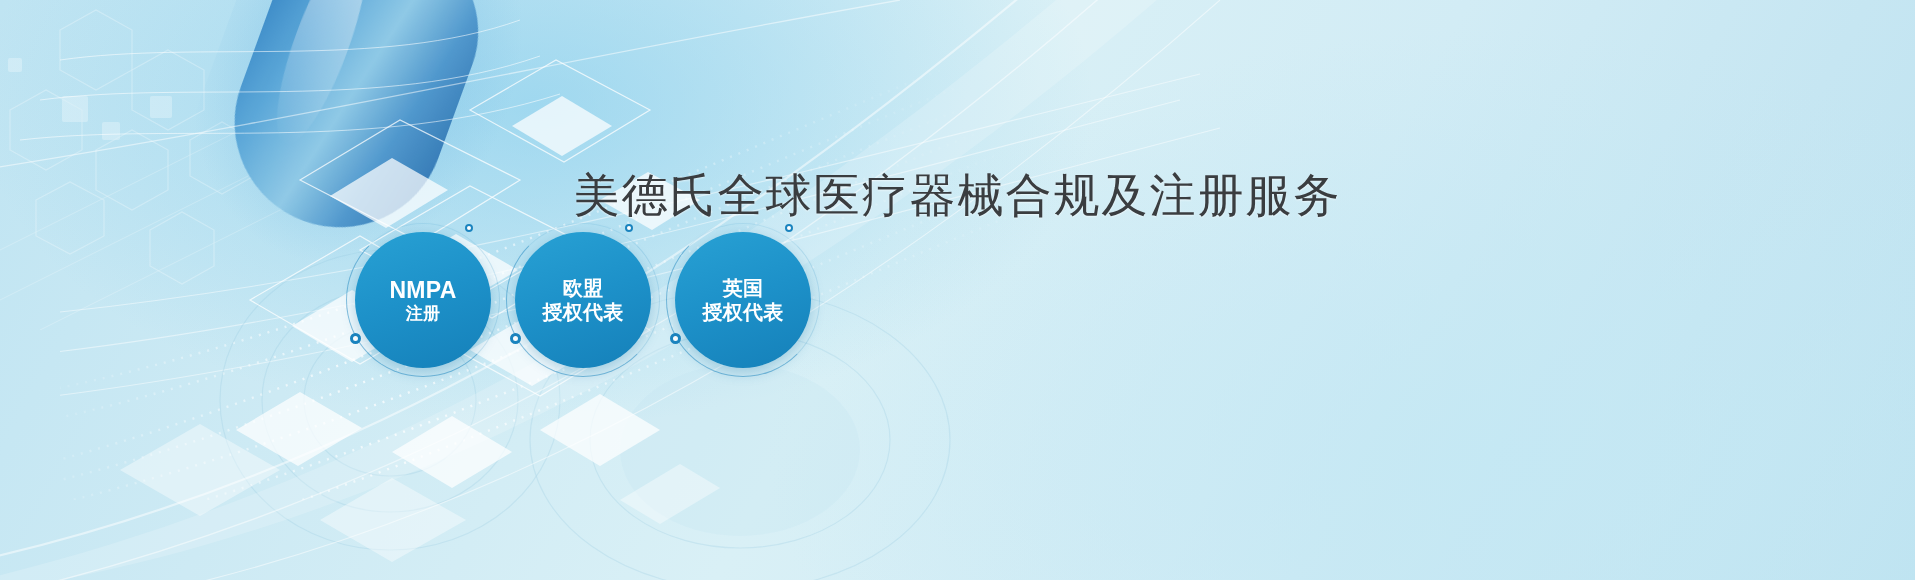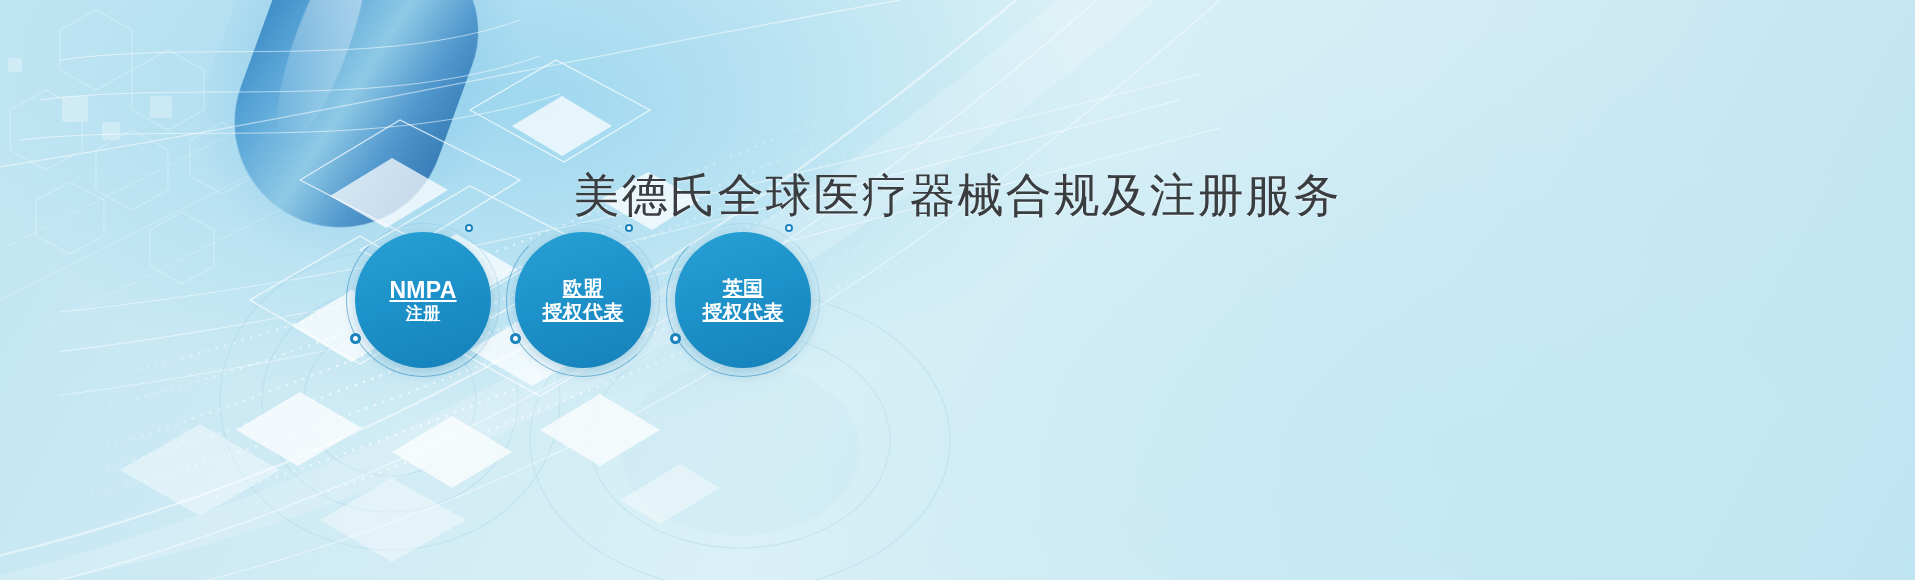--- a/index.html
+++ b/index.html
@@ -103,21 +103,21 @@
   .badge .orbit-dot.a{ left:-5px; bottom:24px; }
   .badge .orbit-dot.b{ right:18px; top:-8px; width:8px; height:8px; border-width:2px; }
 
   .badge .disc{
     position:absolute; inset:0;
     border-radius:50%;
     background:linear-gradient(160deg,#28a1d4 0%,#1d91c9 48%,#1580b9 100%);
     box-shadow:0 4px 14px rgba(20,110,160,.28);
     display:flex; flex-direction:column;
     align-items:center; justify-content:center;
-    color:#fff; text-align:center; line-height:1.22;text-decoration:underline;
+    color:#fff; text-align:center; line-height:1.22;
   }
   .badge .l1{ font-size:23px; font-weight:700; letter-spacing:.3px; }
   .badge .l2{ font-size:17px; font-weight:700; letter-spacing:.2px; }
   .badge .l2.num{ font-size:15px; letter-spacing:0; }
   .badge.cjk .l1{ font-size:20px; }
   .badge.cjk .l2{ font-size:20px;text-align:right; }
 </style>
 </head>
 <body>
 

